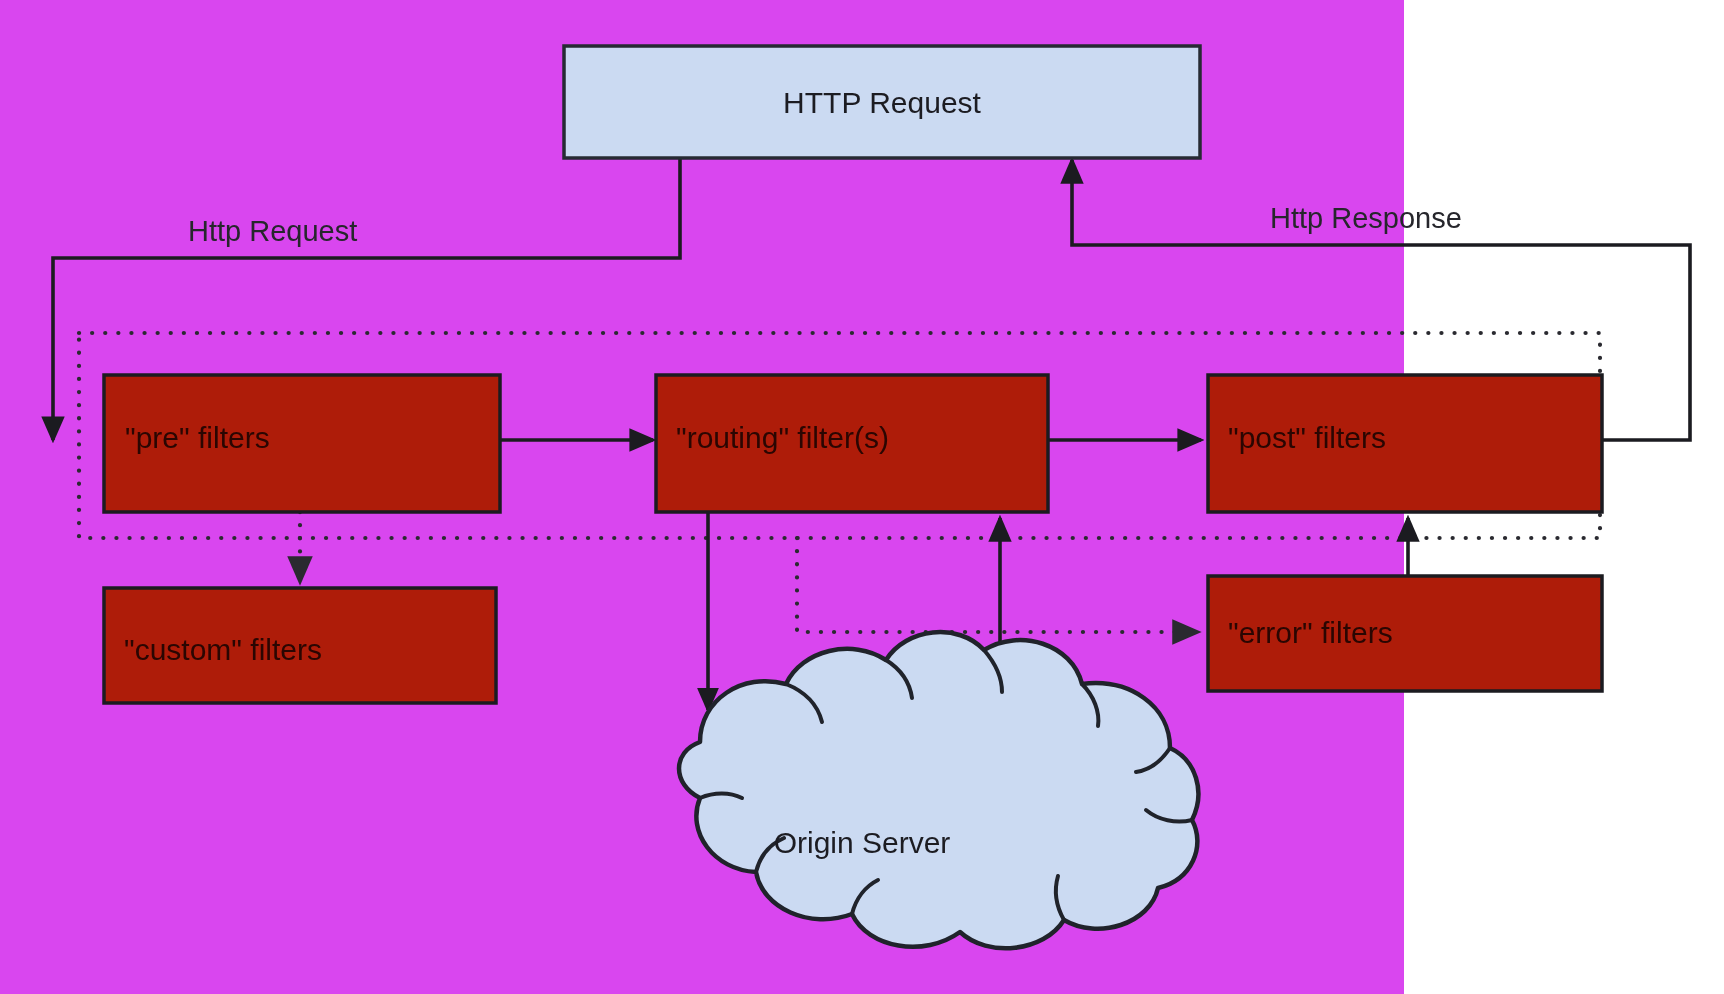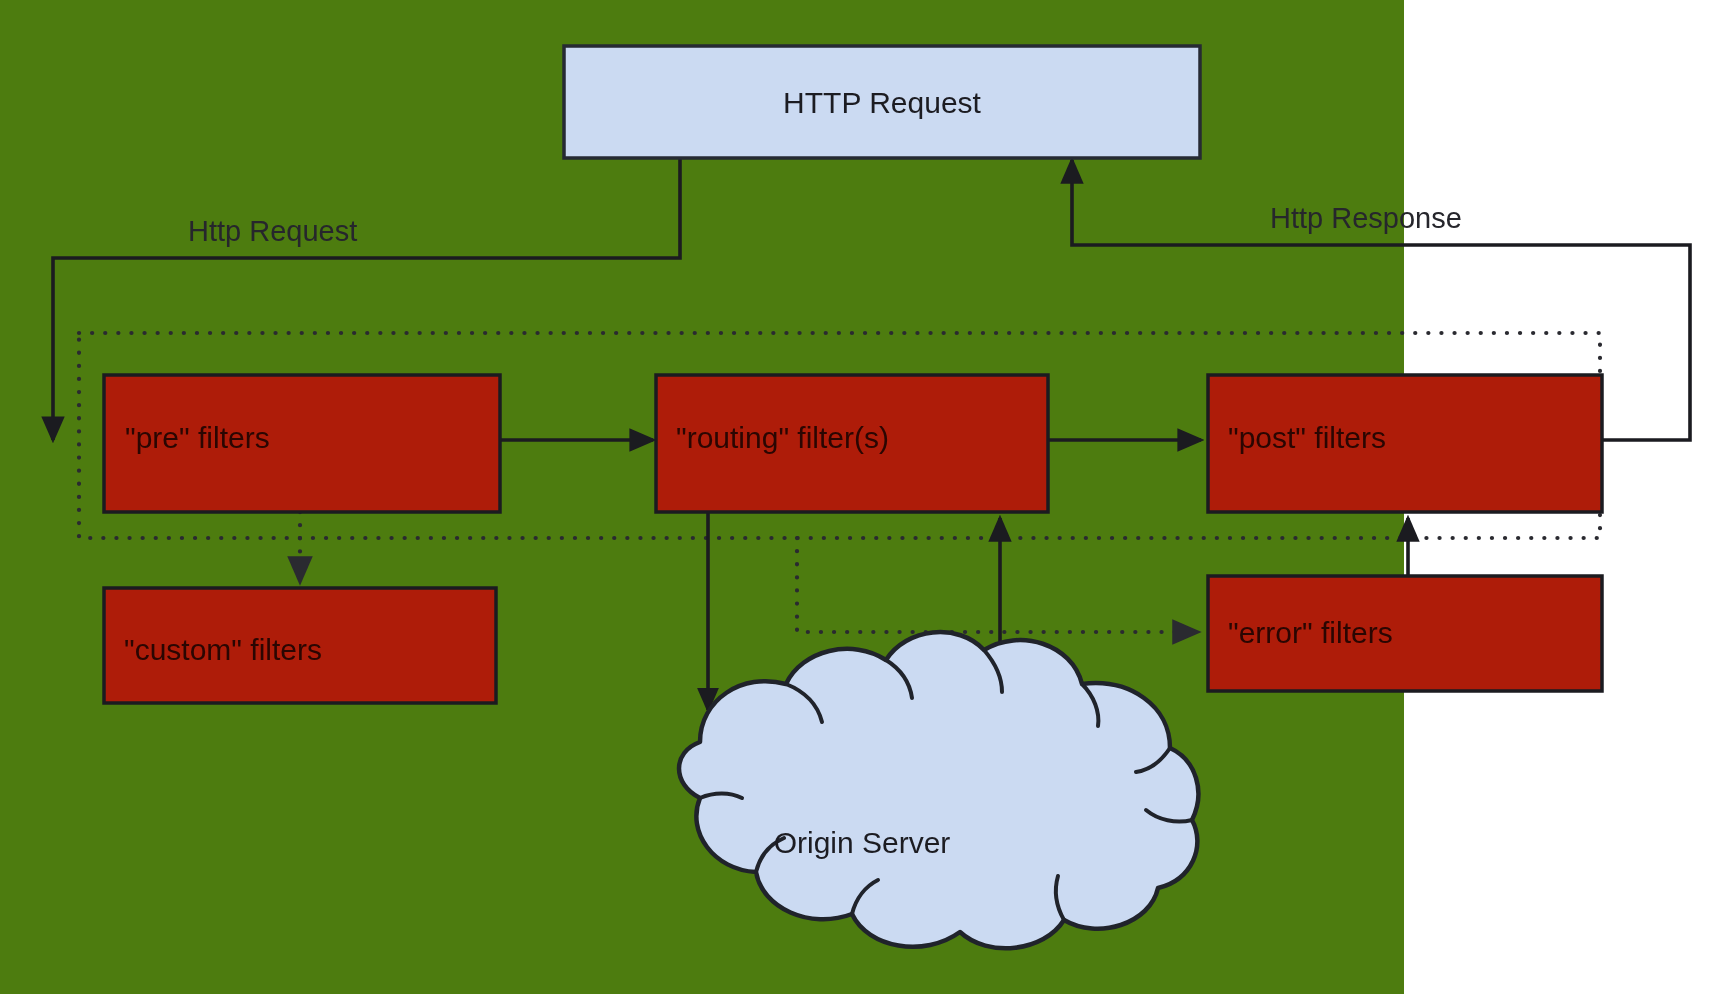--- a/index.html
+++ b/index.html
@@ -10,21 +10,21 @@
   body {
     width: 1724px;
     height: 994px;
     font-family: "Liberation Sans", sans-serif;
     overflow: hidden;
   }
   #diagram-root {
     position: relative;
     width: 1404px;
     height: 994px;
-    background: #4d7c0f;
+    background: #d946ef;
   }
   svg.canvas {
     position: absolute;
     top: 0; left: 0;
     width: 1724px;
     height: 994px;
     display: block;
   }
   .node-label {
     font-family: "Liberation Sans", sans-serif;

